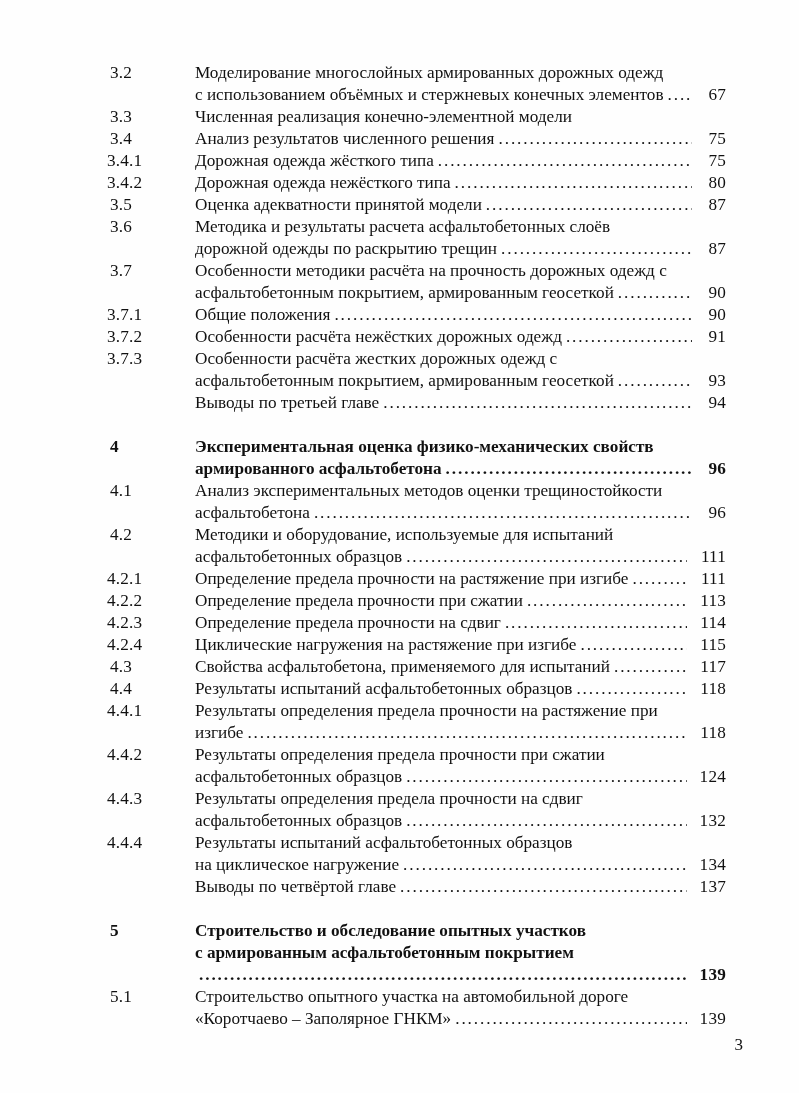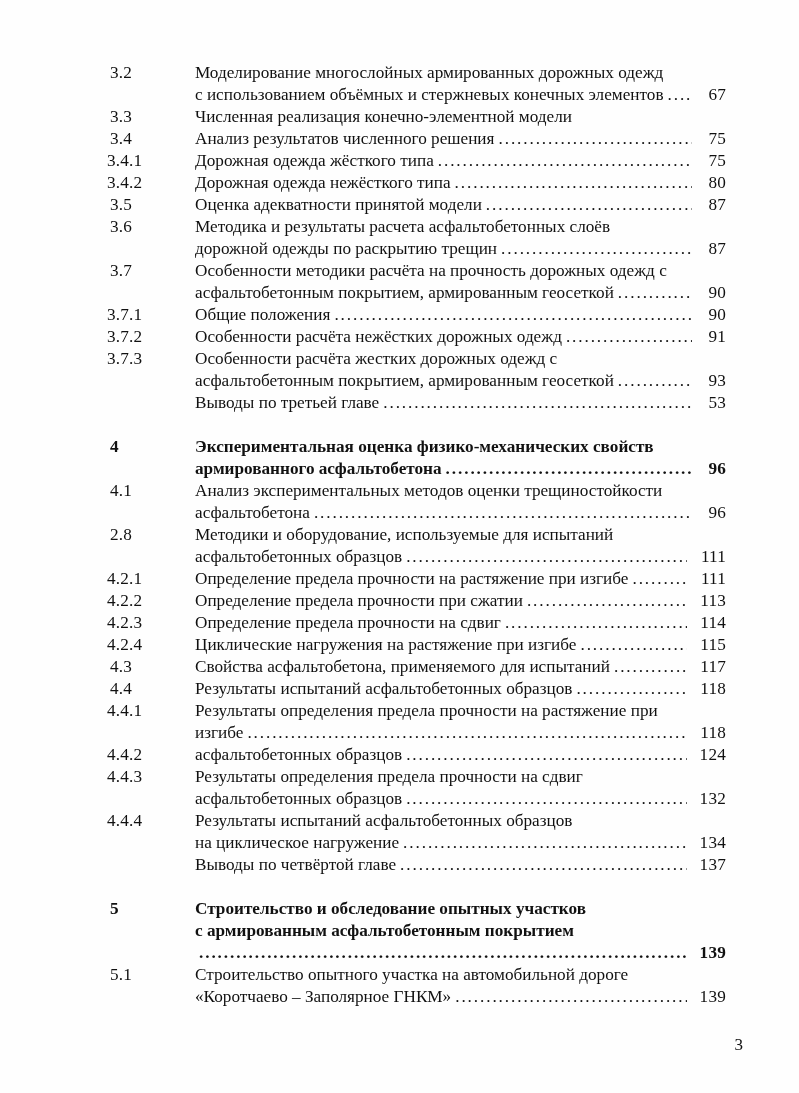--- a/index.html
+++ b/index.html
@@ -229,21 +229,21 @@
             <span class="pg">93</span>
           </div>
         </div>
       </div>
       <div class="entry">
         <div class="num"></div>
         <div class="lines">
           <div class="line">
             <span class="txt">Выводы по третьей главе</span>
             <span class="leader"></span>
-            <span class="pg">53</span>
+            <span class="pg">94</span>
           </div>
         </div>
       </div>
       <div class="entry bold gap-before">
         <div class="num">4</div>
         <div class="lines">
           <div class="line plain">
             <span class="txt">Экспериментальная оценка физико-механических свойств</span>
           </div>
           <div class="line">
@@ -260,21 +260,21 @@
             <span class="txt">Анализ экспериментальных методов оценки трещиностойкости</span>
           </div>
           <div class="line">
             <span class="txt">асфальтобетона</span>
             <span class="leader"></span>
             <span class="pg">96</span>
           </div>
         </div>
       </div>
       <div class="entry">
-        <div class="num">2.8</div>
+        <div class="num">4.2</div>
         <div class="lines">
           <div class="line plain">
             <span class="txt">Методики и оборудование, используемые для испытаний</span>
           </div>
           <div class="line wide">
             <span class="txt">асфальтобетонных образцов</span>
             <span class="leader"></span>
             <span class="pg">111</span>
           </div>
         </div>
@@ -348,20 +348,23 @@
           <div class="line wide">
             <span class="txt">изгибе</span>
             <span class="leader"></span>
             <span class="pg">118</span>
           </div>
         </div>
       </div>
       <div class="entry lvl3">
         <div class="num">4.4.2</div>
         <div class="lines">
+          <div class="line plain">
+            <span class="txt">Результаты определения предела прочности при сжатии</span>
+          </div>
           <div class="line wide">
             <span class="txt">асфальтобетонных образцов</span>
             <span class="leader"></span>
             <span class="pg">124</span>
           </div>
         </div>
       </div>
       <div class="entry lvl3">
         <div class="num">4.4.3</div>
         <div class="lines">

